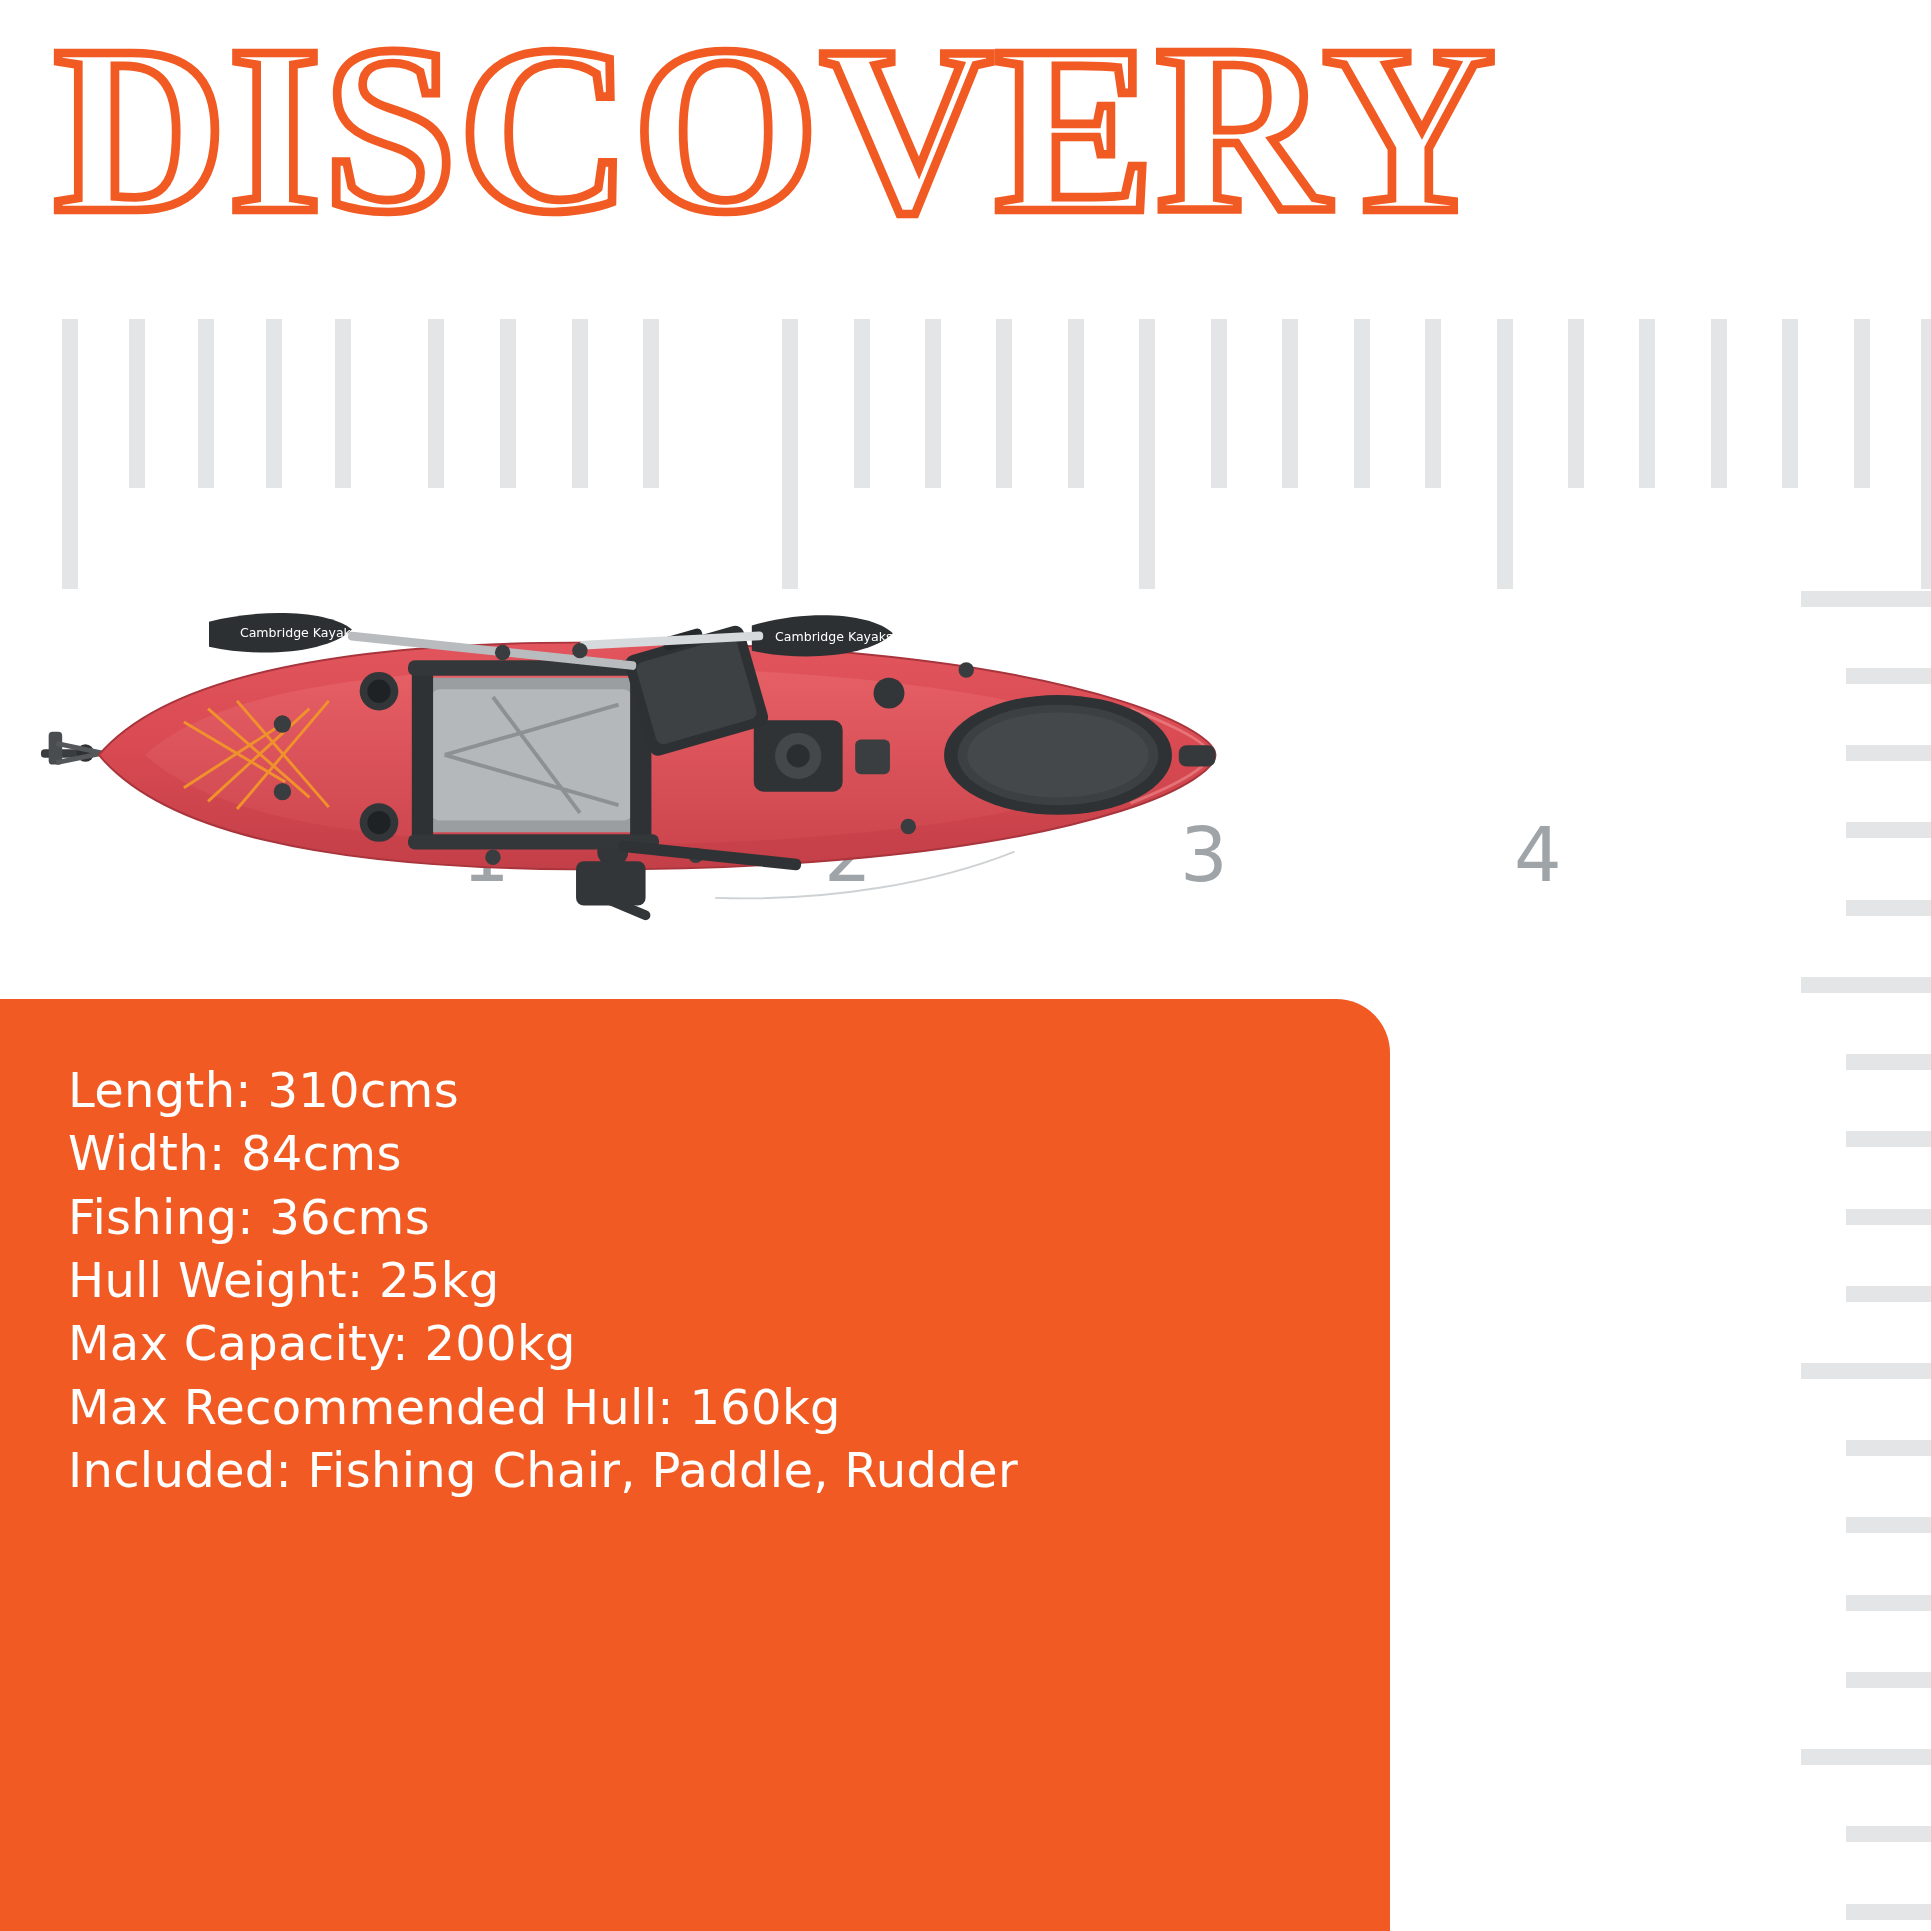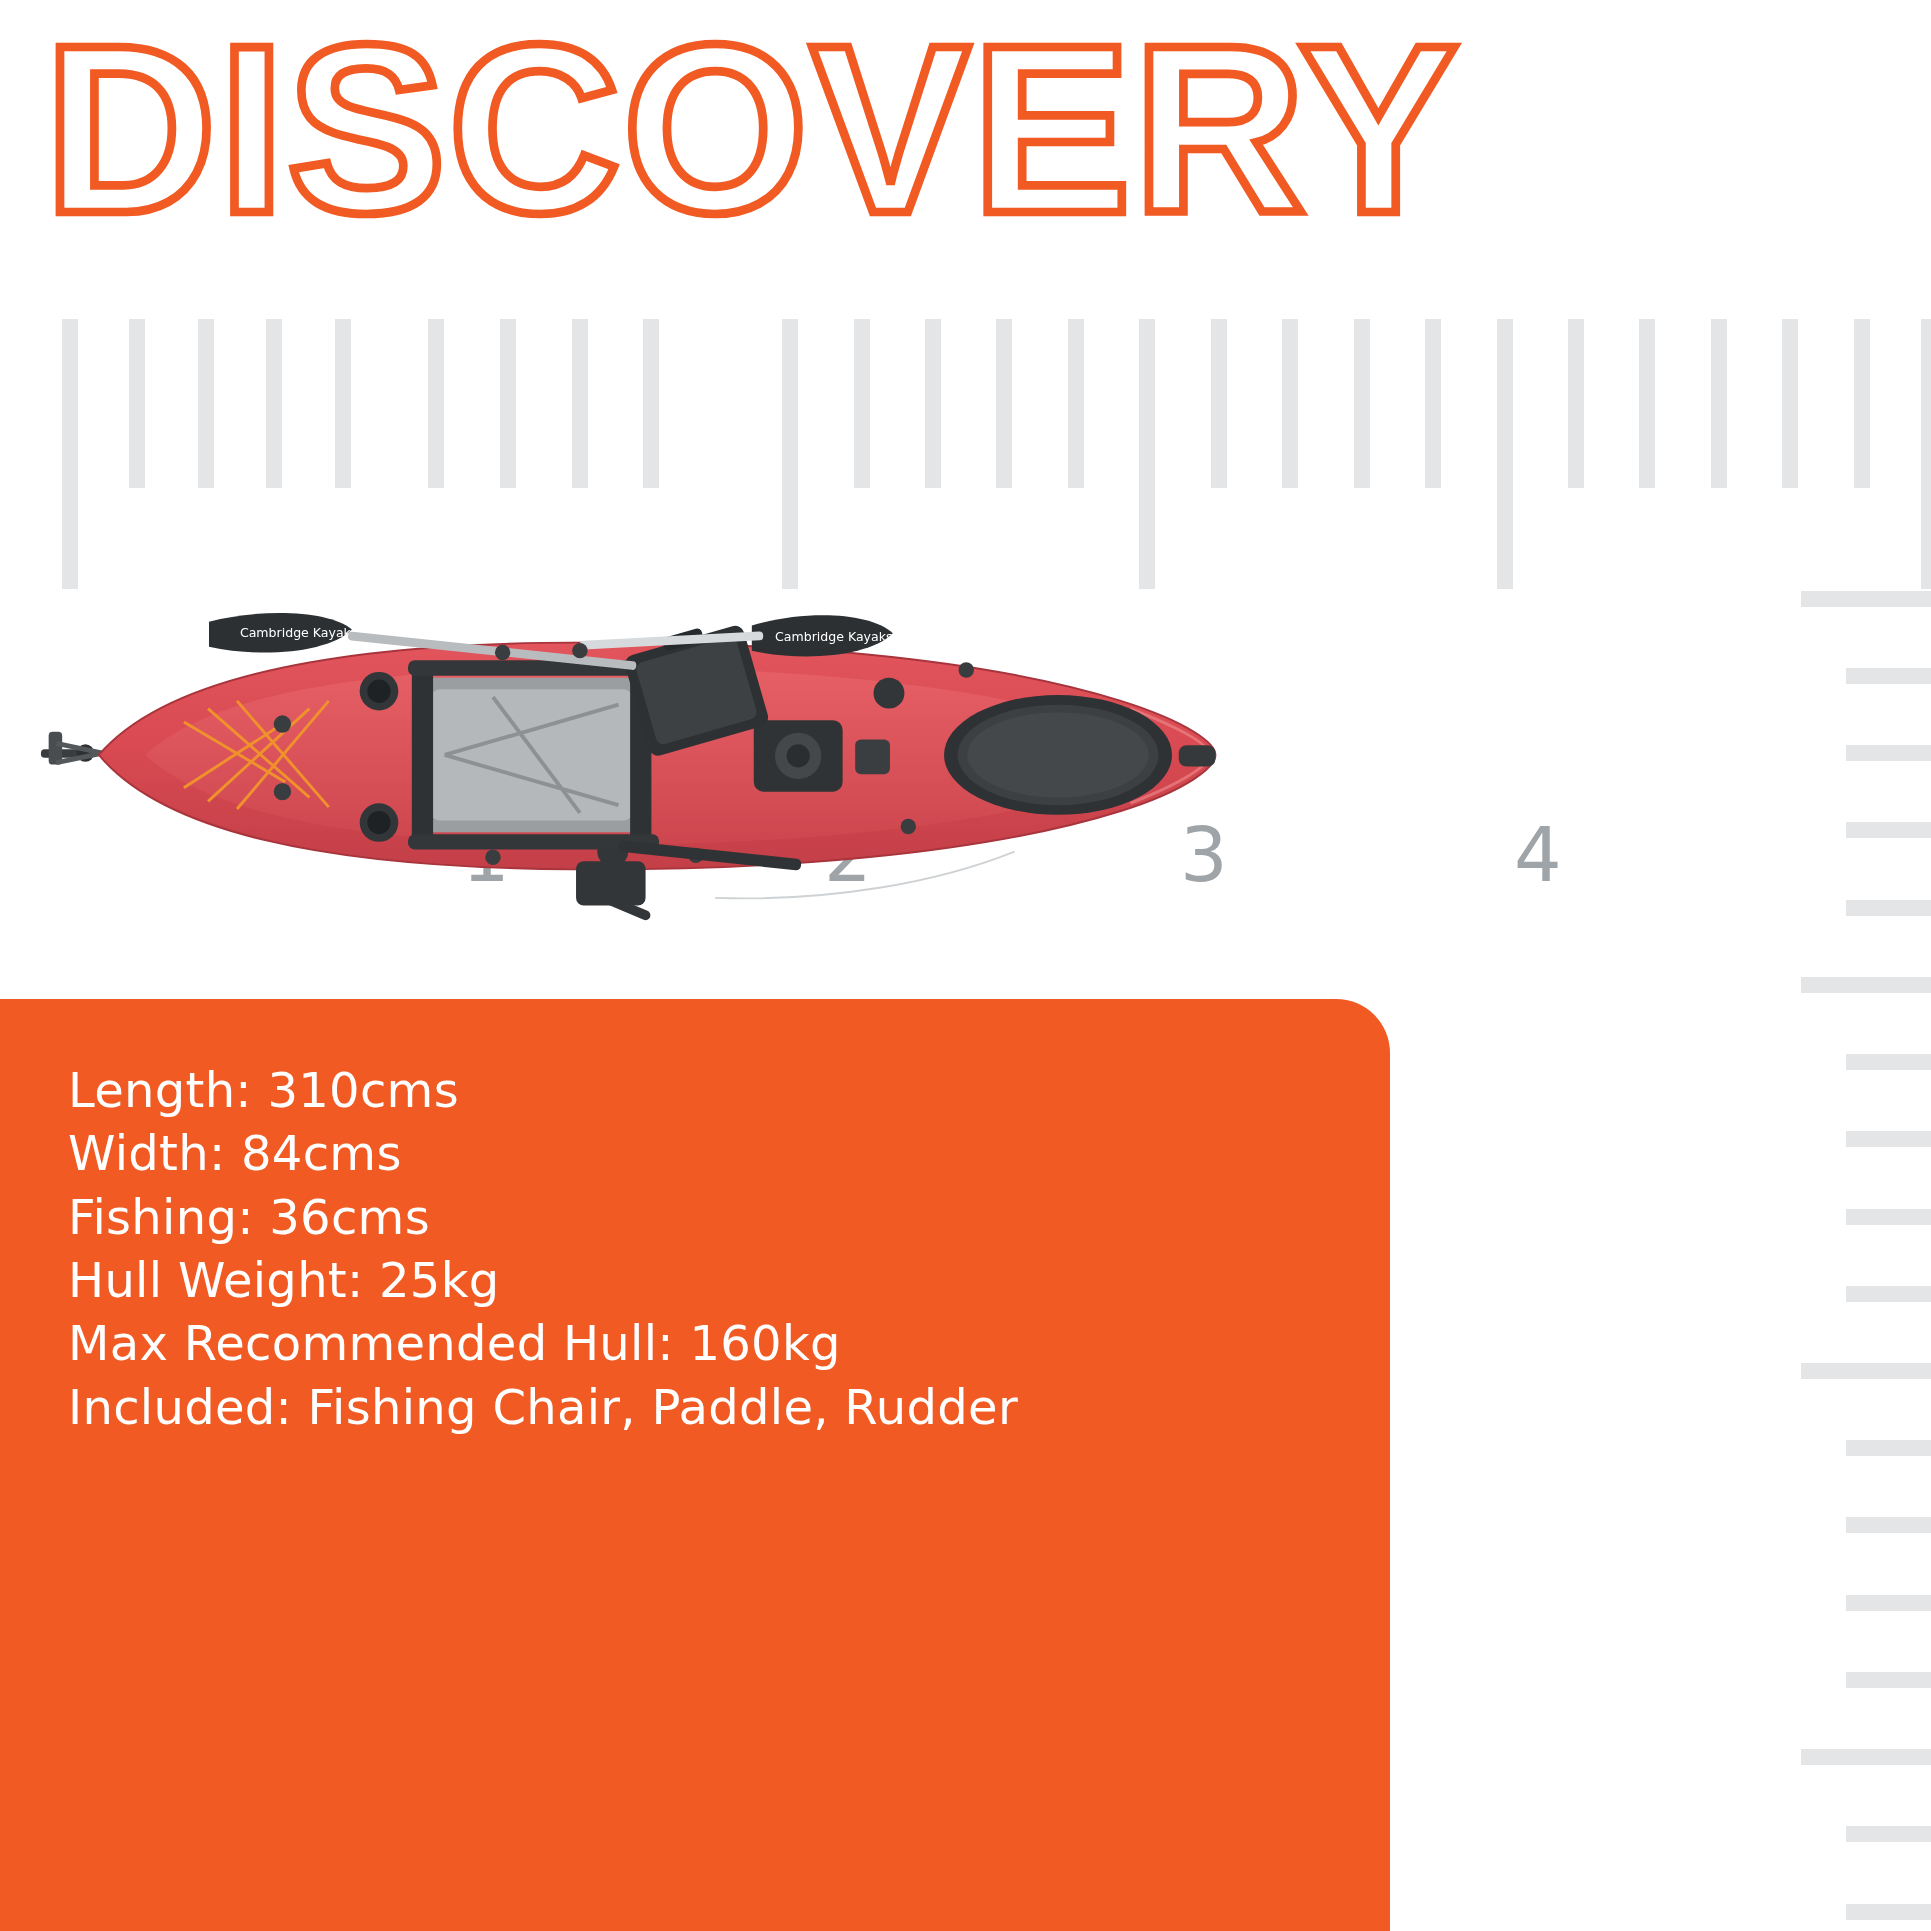--- a/index.html
+++ b/index.html
@@ -11,30 +11,30 @@
     width: 1931px;
     height: 1931px;
     overflow: hidden;
     font-family: "Liberation Sans", sans-serif;
     position: relative;
   }
 
   
   .title {
     position: absolute;
-    left: 44px;
+    left: 54px;
     top: 9.7px;
     font-size: 239px;
     font-weight: bold;
     letter-spacing: 1.9px;
     line-height: 1;
     color: transparent;
     -webkit-text-stroke: 8.7px #f15a22;
     white-space: nowrap;
-    font-family: Liberation Sans, sans-serif;
+    font-family: Liberation Serif, serif;
   }
 
   
   .h-ruler {
     position: absolute;
     left: 0;
     top: 319px;
     width: 1931px;
     height: 290px;
   }
@@ -255,16 +255,17 @@
 
     <path d="M700 300 C 820 304, 930 284, 1010 252" fill="none" stroke="#cfd2d4" stroke-width="2"></path>
   </svg>
 </div>
 
 <div class="spec-panel">
   <div class="spec-line">Length: 310cms</div>
   <div class="spec-line">Width: 84cms</div>
   <div class="spec-line">Fishing: 36cms</div>
   <div class="spec-line">Hull Weight: 25kg</div>
+  <div class="spec-line">Max Capacity: 200kg</div>
   <div class="spec-line">Max Recommended Hull: 160kg</div>
   <div class="spec-line">Included: Fishing Chair, Paddle, Rudder</div>
 </div>
 
 
 </body></html>

